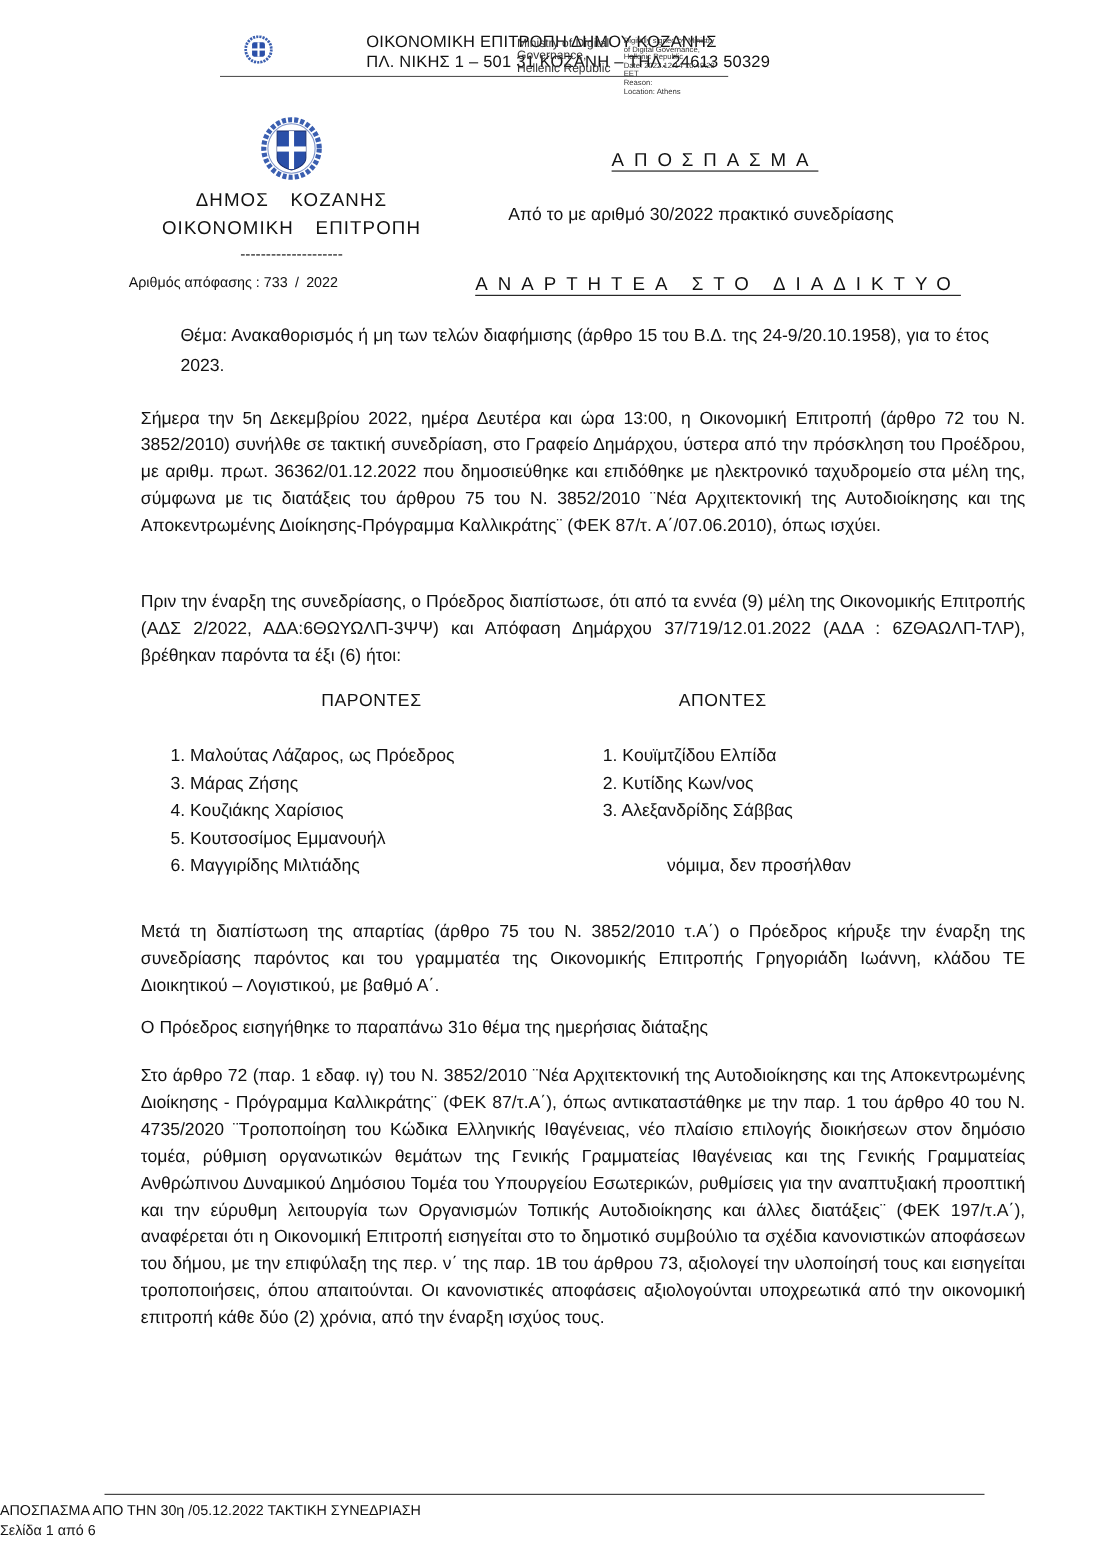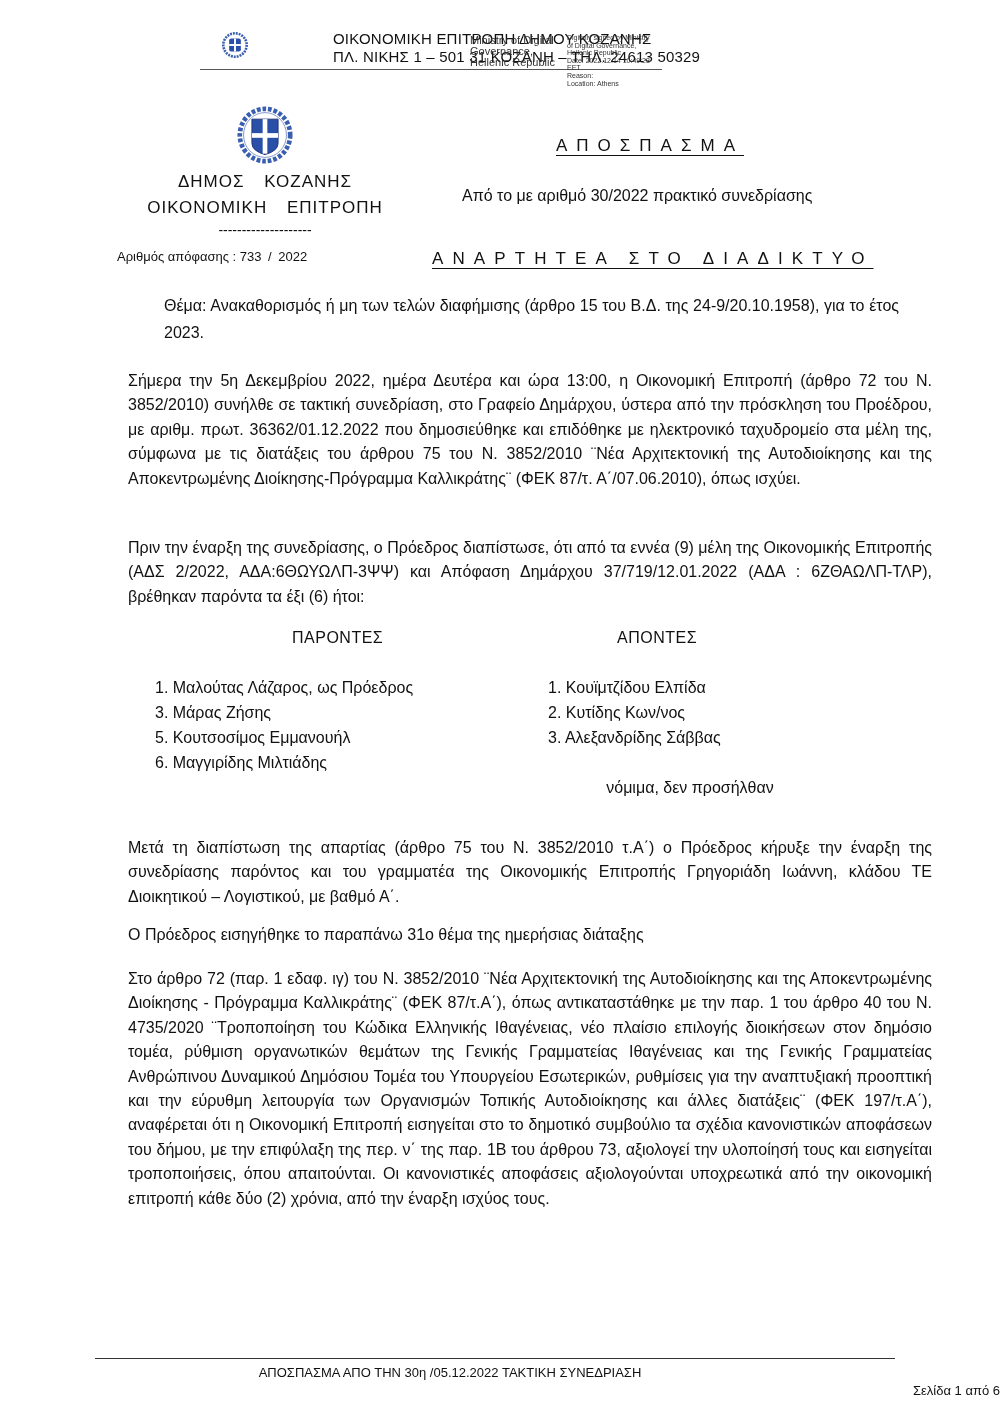--- a/index.html
+++ b/index.html
@@ -46,22 +46,22 @@
   .col-head { position: absolute; top: 629px; font-size: 16px; letter-spacing: 0.5px; }
   .present-head { left: 292px; }
   .absent-head { left: 617px; }
 
   .list { position: absolute; top: 675px; font-size: 16px; line-height: 25px; margin: 0; padding: 0; list-style: none; }
   .present-list { left: 155px; }
   .absent-list { left: 548px; }
   .absent-note { position: absolute; left: 540px; top: 775px; width: 300px; text-align: center; font-size: 16px; line-height: 25px; }
 
   .foot-rule { position: absolute; left: 95px; top: 1358px; width: 800px; height: 1px; background: #333; }
-  .foot1 { position: absolute; left: 0; width: 900px; top: 1365px; text-align: center; font-size: 13px; }
-  .foot2 { position: absolute; left: 0; width: 1000px; top: 1383px; text-align: right; font-size: 13px; }
+  .foot1 { position: absolute; left: 0; width: 900px; top: 1365px; text-align: left; font-size: 13px; }
+  .foot2 { position: absolute; left: 0; width: 1000px; top: 1383px; text-align: left; font-size: 13px; }
 </style>
 </head>
 <body>
 
 <svg class="emblem-small" viewBox="0 0 40 40">
   <circle cx="20" cy="20" r="18" fill="none" stroke="#3b5fb0" stroke-width="4" stroke-dasharray="3 1.5"></circle>
   <rect x="11" y="10" width="18" height="20" rx="3" fill="#2a4fa8"></rect>
   <rect x="18.5" y="10" width="3" height="20" fill="#fff"></rect>
   <rect x="11" y="18.5" width="18" height="3" fill="#fff"></rect>
 </svg>
@@ -110,20 +110,21 @@
 
 <div class="para p1">Σήμερα την 5η Δεκεμβρίου 2022, ημέρα Δευτέρα και ώρα 13:00, η Οικονομική Επιτροπή (άρθρο 72 του Ν. 3852/2010) συνήλθε σε τακτική συνεδρίαση, στο Γραφείο Δημάρχου, ύστερα από την πρόσκληση του Προέδρου, με αριθμ. πρωτ. 36362/01.12.2022 που δημοσιεύθηκε και επιδόθηκε με ηλεκτρονικό ταχυδρομείο στα μέλη της, σύμφωνα με τις διατάξεις του άρθρου 75 του Ν. 3852/2010 ¨Νέα Αρχιτεκτονική της Αυτοδιοίκησης και της Αποκεντρωμένης Διοίκησης-Πρόγραμμα Καλλικράτης¨ (ΦΕΚ 87/τ. Α΄/07.06.2010), όπως ισχύει.</div>
 <div class="para p2">Πριν την έναρξη της συνεδρίασης, ο Πρόεδρος διαπίστωσε, ότι από τα εννέα (9) μέλη της Οικονομικής Επιτροπής (ΑΔΣ 2/2022, ΑΔΑ:6ΘΩΥΩΛΠ-3ΨΨ) και Απόφαση Δημάρχου 37/719/12.01.2022 (ΑΔΑ : 6ΖΘΑΩΛΠ-ΤΛΡ), βρέθηκαν παρόντα τα έξι (6) ήτοι:</div>
 
 <div class="col-head present-head">ΠΑΡΟΝΤΕΣ</div>
 <div class="col-head absent-head">ΑΠΟΝΤΕΣ</div>
 
 <ul class="list present-list">
   <li>1. Μαλούτας Λάζαρος, ως Πρόεδρος</li>
   <li>3. Μάρας Ζήσης</li>
+  <li>4. Κουζιάκης  Χαρίσιος</li>
   <li>5. Κουτσοσίμος Εμμανουήλ</li>
   <li>6. Μαγγιρίδης Μιλτιάδης</li>
 </ul>
 
 <ul class="list absent-list">
   <li>1. Κουϊμτζίδου Ελπίδα</li>
   <li>2. Κυτίδης Κων/νος</li>
   <li>3. Αλεξανδρίδης Σάββας</li>
 </ul>
 <div class="absent-note">

